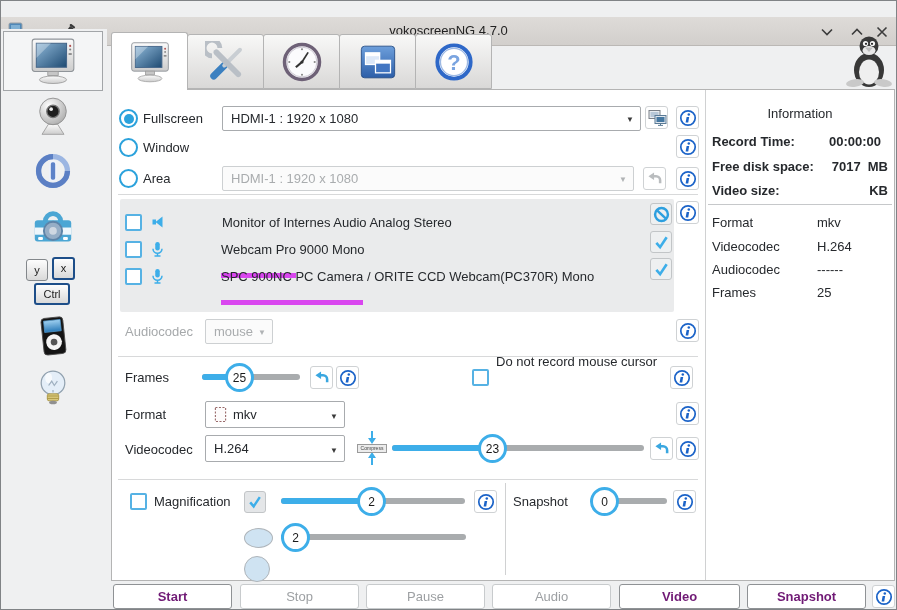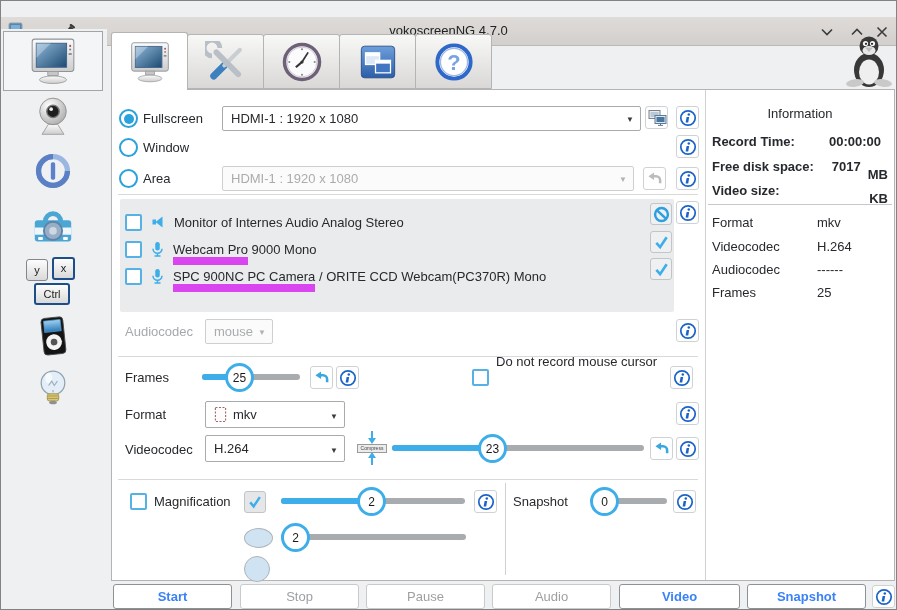--- a/index.html
+++ b/index.html
@@ -46,35 +46,35 @@
   .fill{position:absolute;height:6px;border-radius:3px;background:#3daee9;}
   .handle{position:absolute;width:29px;height:29px;box-sizing:border-box;border-radius:50%;background:#fff;
           border:3px solid #3daee9;display:flex;align-items:center;justify-content:center;
           font-size:12px;color:#1a1a1a;z-index:2;cursor:grab;}
   .sep-h{position:absolute;height:1px;background:#d8d9da;}
   .sep-v{position:absolute;width:1px;background:#d0d1d2;}
   .audio-box{position:absolute;left:8px;top:109px;width:554px;height:113px;background:#eaebec;border-radius:2px;}
   .audio-row{position:absolute;left:5px;height:22px;display:flex;align-items:center;gap:8px;white-space:nowrap;}
   .audio-row .cbr{position:relative;width:17px;height:17px;box-sizing:border-box;border:2px solid #56b2e4;
                   border-radius:2px;background:#fff;cursor:pointer;flex:none;}
-  .ul{border-bottom:8px solid #d946ef;padding-bottom:0px;}
+  .ul{border-bottom:5px solid #d946ef;padding-bottom:16px;margin-left:48px;}
   .checkbtn{position:absolute;width:22px;height:22px;box-sizing:border-box;border:1px solid #c2c5c7;
             border-radius:3px;background:#eef0f1;display:flex;align-items:center;justify-content:center;cursor:pointer;}
   .compress-label{position:absolute;left:0px;top:13px;width:30px;height:9px;box-sizing:border-box;
             background:#ececec;border:1px solid #9a9a9a;font-size:5px;line-height:7px;text-align:center;color:#444;overflow:hidden;}
   
   .inf-title{position:absolute;left:593px;width:190px;text-align:center;}
   .inf-row{position:absolute;left:600px;width:176px;display:flex;white-space:nowrap;font-weight:bold;}
   .inf-row .sp{flex:1;}
-  .inf-row .un{margin-left:7px;min-width:0;margin-top:8px;}
+  .inf-row .un{margin-left:7px;min-width:0;}
   .inf-val2{position:absolute;left:705px;white-space:nowrap;}
   
   .bbtn{position:absolute;top:583px;height:25px;box-sizing:border-box;background:#fff;
         border:1px solid #8f9295;border-radius:3px;display:flex;align-items:center;justify-content:center;
-        font-weight:bold;color:#3b82f6;cursor:pointer;}
+        font-weight:bold;color:#701a75;cursor:pointer;}
   .bbtn.disabled{border-color:#c8cbcd;color:#9da0a3;font-weight:normal;cursor:default;}
 </style>
 </head>
 <body>
 
 <svg width="0" height="0" style="position:absolute">
 <defs>
   <linearGradient id="gScreen" x1="0" y1="0" x2="1" y2="1">
         <stop offset="0" stop-color="#8fb8d8"></stop>
         <stop offset="1" stop-color="#1e4a72"></stop>

